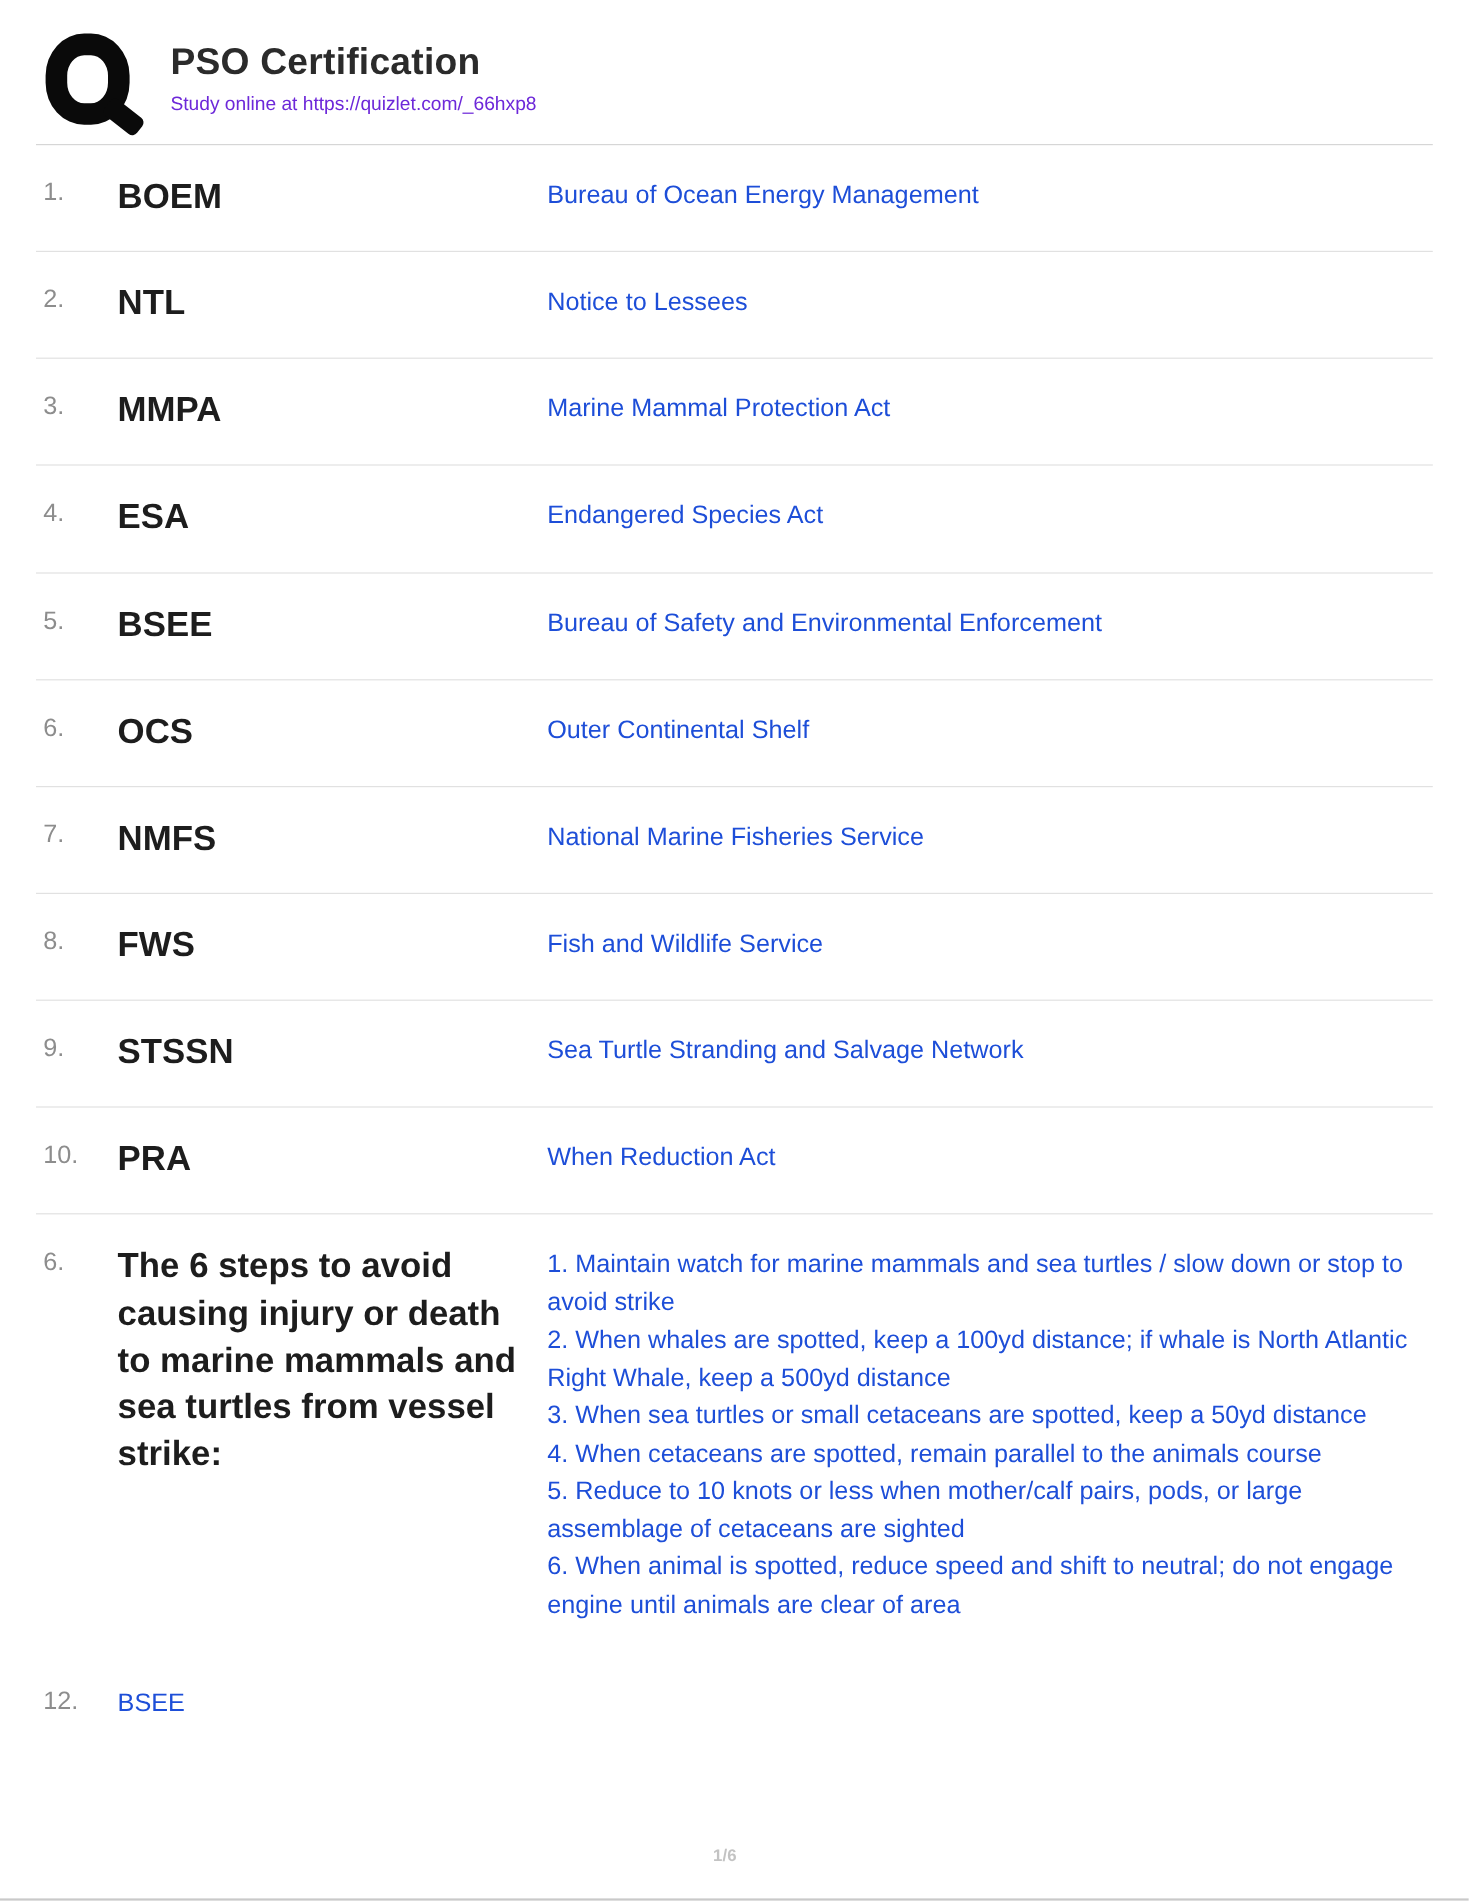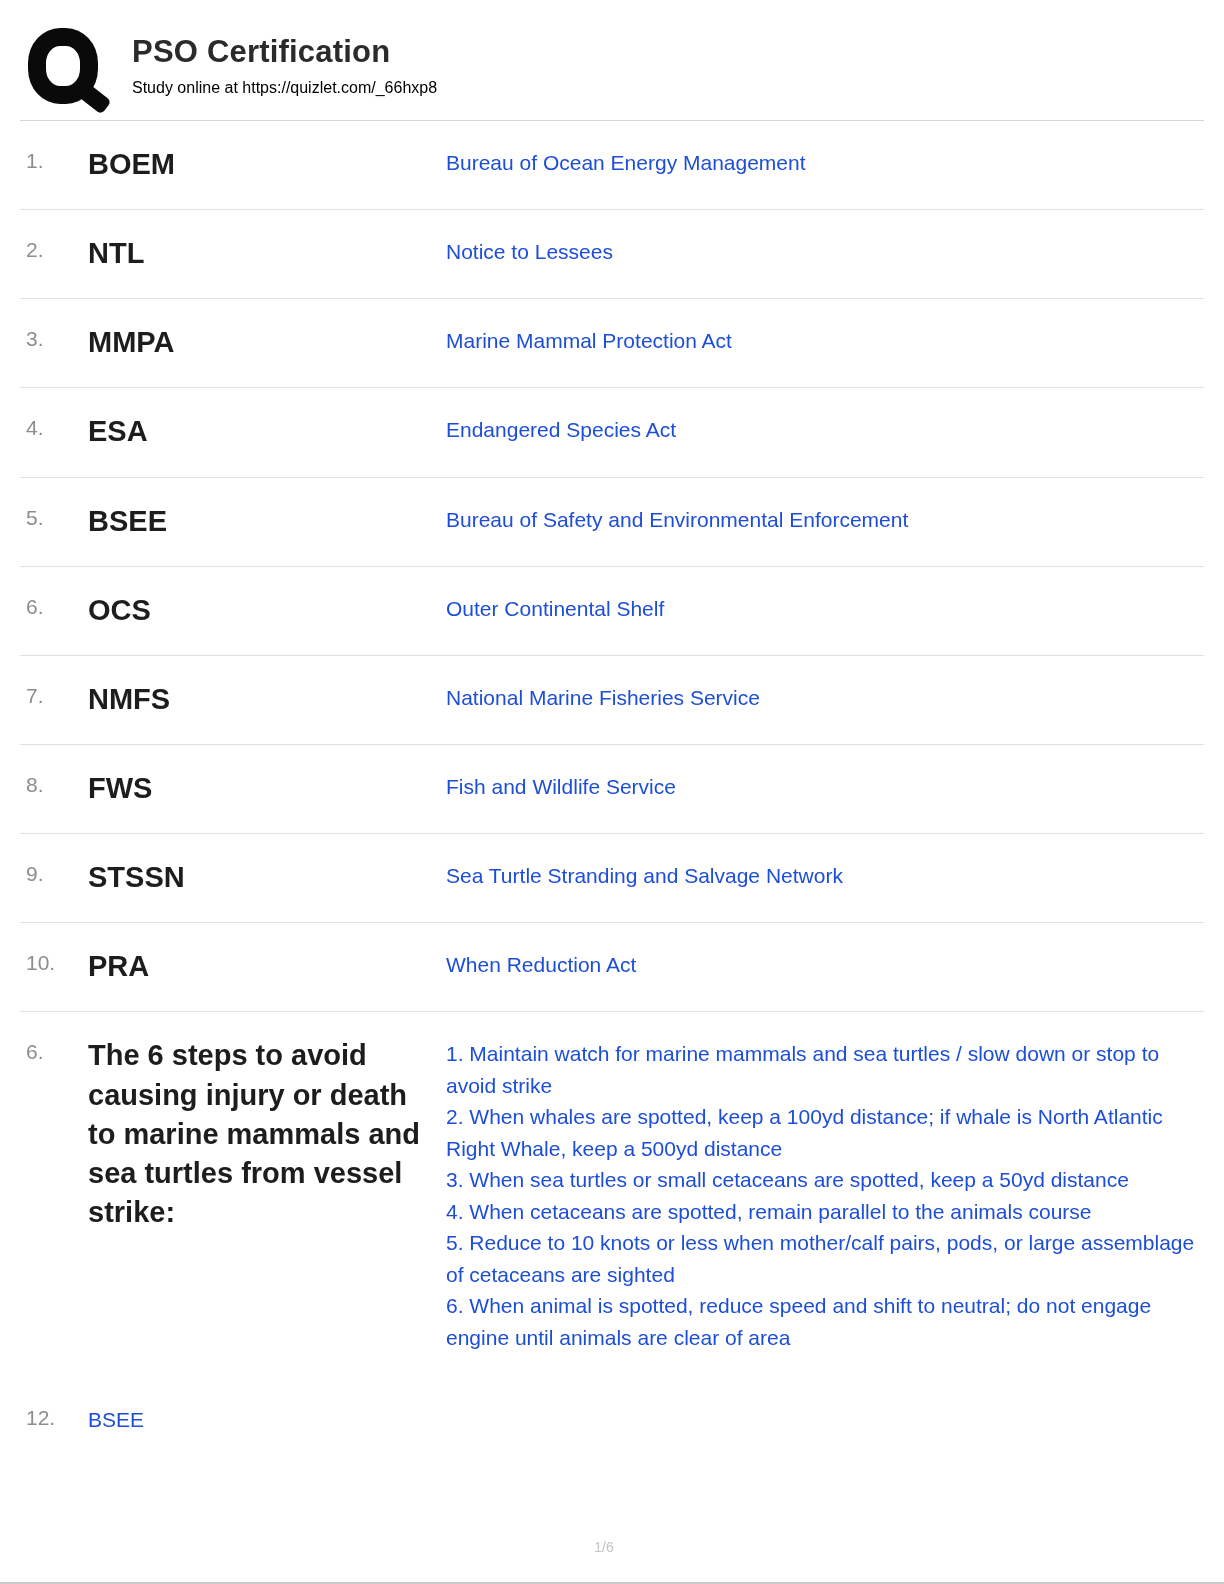--- a/index.html
+++ b/index.html
@@ -5,21 +5,21 @@
   * { margin: 0; padding: 0; box-sizing: border-box; }
   html, body { background: #ffffff; }
   body {
     width: 1224px;
     height: 1584px;
     position: relative;
     font-family: "Liberation Sans", sans-serif;
     color: #222;
     overflow: hidden;
   }
-  .page { padding: 0 20px; }
+  .page { padding: 0 30px; }
 
   
   .header {
     display: flex;
     align-items: flex-start;
     padding: 26px 6px 10px 6px;
     border-bottom: 1px solid #d6d6d6;
   }
   .logo {
     position: relative;
@@ -47,21 +47,21 @@
   .title-block { margin-left: 26px; padding-top: 8px; }
   .page-title {
     font-size: 31px;
     font-weight: 600;
     color: #2b2b2b;
     letter-spacing: 0.2px;
   }
   .page-subtitle {
     margin-top: 9px;
     font-size: 16px;
-    color: #000000;
+    color: #6d28d9;
     font-weight: 400;
   }
 
   
   .row {
     display: grid;
     grid-template-columns: 62px 358px 1fr;
     padding: 24px 6px 25px 6px;
     border-bottom: 1px solid #e1e1e1;
   }
@@ -88,20 +88,21 @@
     padding-top: 2px;
   }
 
   
   .footer {
     position: absolute;
     left: 0;
     right: 16px;
     bottom: 28px;
     text-align: center;
+    font-weight: bold;
   }
   .page-number {
     font-size: 14px;
     color: #c3c3c3;
   }
   .bottom-line {
     position: absolute;
     left: 0;
     right: 0;
     bottom: 0;

